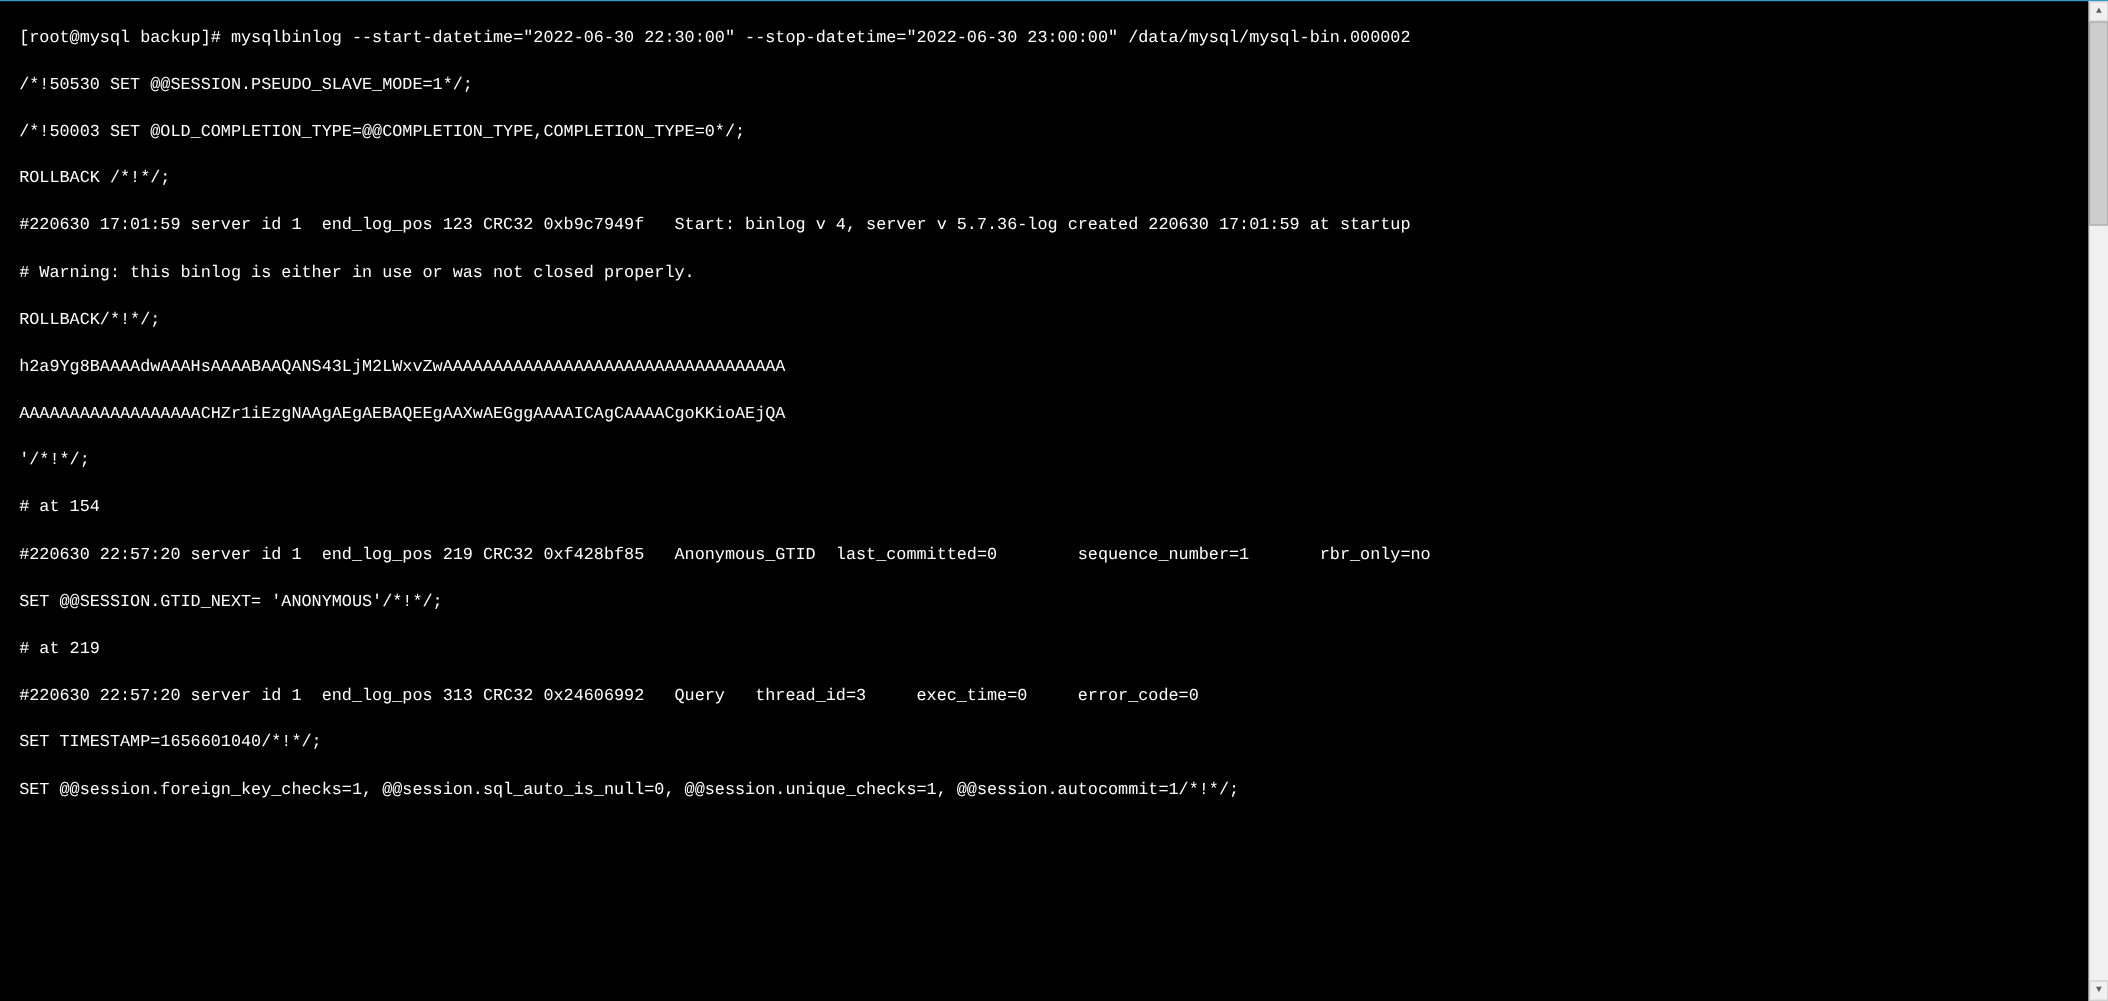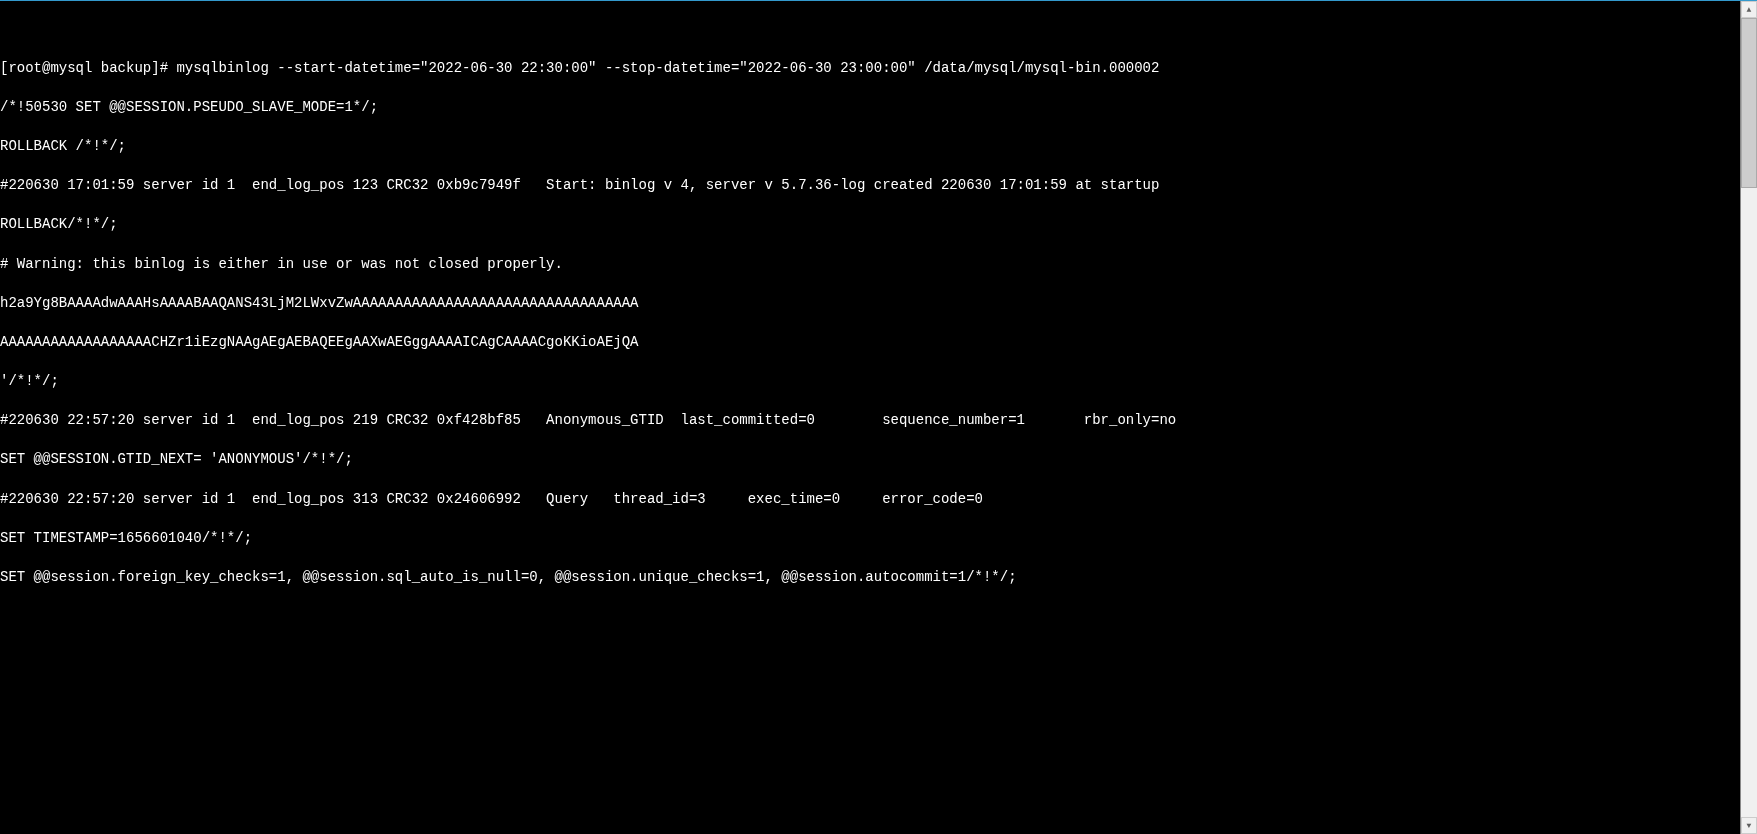--- a/index.html
+++ b/index.html
@@ -14,24 +14,23 @@
       font-size: 14px;
       line-height: 1.4;
       overflow: hidden;
       width: 1757px;
       height: 834px;
       display: flex;
       border-top: 1px solid #3399cc;
     }
     .terminal {
       flex: 1;
-      padding: 2px 0;
+      padding: 2px 16px;
       white-space: pre;
       overflow: hidden;
-      margin-top: 36px;
     }
     .scrollbar {
       width: 17px;
       background: #f0f0f0;
       border-left: 1px solid #888;
       position: relative;
     }
     .scroll-arrow {
       height: 17px;
       width: 100%;
@@ -57,29 +56,32 @@
     .line {
       display: block;
     }
   </style>
 </head>
 <body>
 
 <div class="terminal">
 <span class="line">[root@mysql backup]# mysqlbinlog --start-datetime="2022-06-30 22:30:00" --stop-datetime="2022-06-30 23:00:00" /data/mysql/mysql-bin.000002</span>
 <span class="line">/*!50530 SET @@SESSION.PSEUDO_SLAVE_MODE=1*/;</span>
+<span class="line">/*!50003 SET @OLD_COMPLETION_TYPE=@@COMPLETION_TYPE,COMPLETION_TYPE=0*/;</span>
 <span class="line">ROLLBACK /*!*/;</span>
 <span class="line">#220630 17:01:59 server id 1  end_log_pos 123 CRC32 0xb9c7949f   Start: binlog v 4, server v 5.7.36-log created 220630 17:01:59 at startup</span>
+<span class="line"># Warning: this binlog is either in use or was not closed properly.</span>
 <span class="line">ROLLBACK/*!*/;</span>
-<span class="line"># Warning: this binlog is either in use or was not closed properly.</span>
 <span class="line">h2a9Yg8BAAAAdwAAAHsAAAABAAQANS43LjM2LWxvZwAAAAAAAAAAAAAAAAAAAAAAAAAAAAAAAAAA</span>
 <span class="line">AAAAAAAAAAAAAAAAAACHZr1iEzgNAAgAEgAEBAQEEgAAXwAEGggAAAAICAgCAAAACgoKKioAEjQA</span>
 <span class="line">'/*!*/;</span>
+<span class="line"># at 154</span>
 <span class="line">#220630 22:57:20 server id 1  end_log_pos 219 CRC32 0xf428bf85   Anonymous_GTID  last_committed=0        sequence_number=1       rbr_only=no</span>
 <span class="line">SET @@SESSION.GTID_NEXT= 'ANONYMOUS'/*!*/;</span>
+<span class="line"># at 219</span>
 <span class="line">#220630 22:57:20 server id 1  end_log_pos 313 CRC32 0x24606992   Query   thread_id=3     exec_time=0     error_code=0</span>
 <span class="line">SET TIMESTAMP=1656601040/*!*/;</span>
 <span class="line">SET @@session.foreign_key_checks=1, @@session.sql_auto_is_null=0, @@session.unique_checks=1, @@session.autocommit=1/*!*/;</span>
 
 
 
 
 
 
 

